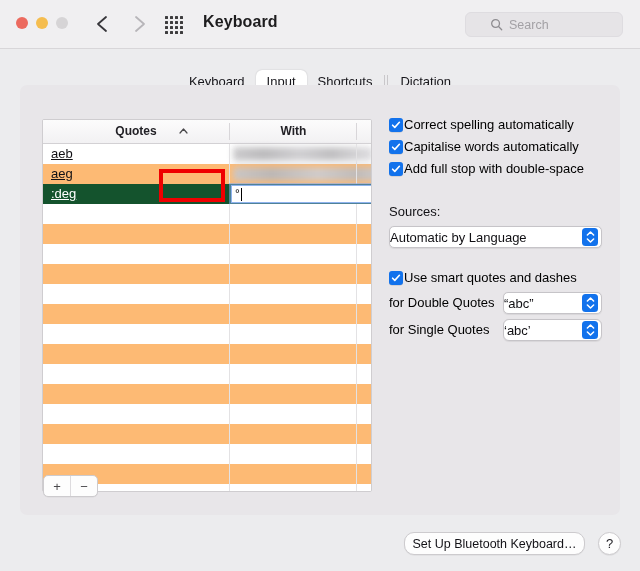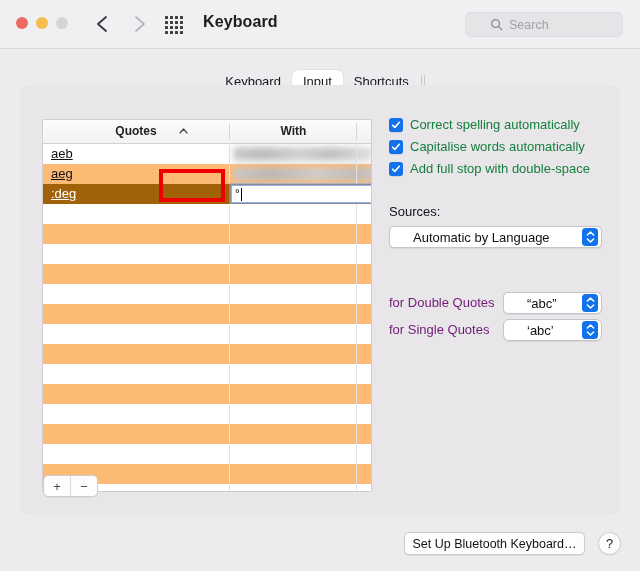--- a/index.html
+++ b/index.html
@@ -187,21 +187,21 @@
   }
   .row.alt   { background: #fdba74; }
   .row.plain { background: #ffffff; }
   .row .cell-replace {
     position: absolute;
     left: 8px; top: 0;
     white-space: nowrap;
     text-decoration: underline;
   }
   .row.selected {
-    background: #a16207;
+    background: #14532d;
     color: #ffffff;
   }
   .vdiv {
     position: absolute;
     left: 186px; top: 0;
     width: 1px; height: 100%;
     background: #e3e2e4;
   }
   .vdiv2 {
     position: absolute;
@@ -297,23 +297,23 @@
     border-radius: 3px;
     background: #1272ec;
     flex: none;
     display: flex;
     align-items: center;
     justify-content: center;
     box-shadow: 0 0.5px 0.5px rgba(0,0,0,0.18);
   }
   .cb svg { display: block; }
   .optlabel {
-    margin-left: 7px;
-    font-size: 13px;
-    color: #15803d;
+    margin-left: 1px;
+    font-size: 13px;
+    color: #000000;
     white-space: nowrap;
   }
 
   .spelling-label {
     position: absolute;
     left: 389px; top: 204px;
     font-size: 13px;
     color: #111014;
   }
   .popup {
@@ -322,21 +322,21 @@
     border: 1px solid #c6c4c8;
     border-radius: 5px;
     box-sizing: border-box;
     display: flex;
     align-items: center;
     box-shadow: 0 0.5px 1px rgba(0,0,0,0.07);
   }
   .popup .ptext {
     font-size: 13px;
     color: #111014;
-    padding-left: 23px;
+    padding-left: 0;
     white-space: nowrap;
   }
   .stepper {
     position: absolute;
     right: 3px; top: 50%;
     transform: translateY(-50%);
     width: 16px; height: 18px;
     background: #1272ec;
     border-radius: 3.5px;
     display: flex;
@@ -346,36 +346,36 @@
     gap: 2px;
   }
   .stepper svg { display: block; }
 
   #spelling-popup { left: 389px; top: 226px; width: 213px; height: 22px; }
 
   .quotes-check { position: absolute; left: 389px; top: 270px; }
   .qrow-label {
     position: absolute;
     font-size: 13px;
-    color: #701a75;
+    color: #000000;
     white-space: nowrap;
   }
   #double-label { left: 389px; top: 295px; }
   #single-label { left: 389px; top: 322px; }
   #double-popup { left: 503px; top: 292px; width: 99px; height: 22px; }
   #single-popup { left: 503px; top: 319px; width: 99px; height: 22px; border-radius: 6px; }
 
   
   .bt-button {
     position: absolute;
     left: 404px; top: 532px;
     width: 181px; height: 23px;
     background: #fdfdfd;
     border: 1px solid #cdcbce;
-    border-radius: 5px;
+    border-radius: 10px;
     box-sizing: border-box;
     display: flex;
     align-items: center;
     justify-content: center;
     font-size: 12.5px;
     color: #131217;
     box-shadow: 0 0.5px 0.8px rgba(0,0,0,0.08);
   }
   .help-button {
     position: absolute;
@@ -443,20 +443,21 @@
       <span class="search-ph">Search</span>
     </div>
   </div>
 
   <div class="tabbar">
     <div class="tab">Keyboard</div>
     <div class="tab selected">Input</div>
     <div class="tab">Shortcuts</div>
     <span class="tabsep"></span>
     <span class="tabsep"></span>
+    <div class="tab">Dictation</div>
   </div>
 
   <div class="panel"></div>
 
   <div class="table">
     <div class="thead">
       <div class="th replace">Quotes</div>
       <svg class="sort-caret" viewBox="0 0 9 6">
         <polyline points="1,5 4.5,1 8,5" fill="none" stroke="#4a494c" stroke-width="1.2" stroke-linecap="round" stroke-linejoin="round"></polyline>
       </svg>
@@ -589,20 +590,28 @@
     <span class="stepper">
       <svg width="9" height="5" viewBox="0 0 9 5">
         <polyline points="1.4,4 4.5,1 7.6,4" fill="none" stroke="#ffffff" stroke-width="1.5" stroke-linecap="round" stroke-linejoin="round"></polyline>
       </svg>
       <svg width="9" height="5" viewBox="0 0 9 5">
         <polyline points="1.4,1 4.5,4 7.6,1" fill="none" stroke="#ffffff" stroke-width="1.5" stroke-linecap="round" stroke-linejoin="round"></polyline>
       </svg>
     </span>
   </div>
 
+  <div class="optrow quotes-check">
+    <span class="cb">
+      <svg width="10" height="10" viewBox="0 0 10 10">
+        <polyline points="1.6,5.2 3.8,7.4 8.4,2.3" fill="none" stroke="#ffffff" stroke-width="1.6" stroke-linecap="round" stroke-linejoin="round"></polyline>
+      </svg>
+    </span>
+    <span class="optlabel">Use smart quotes and dashes</span>
+  </div>
 
   <div class="qrow-label" id="double-label">for Double Quotes</div>
   <div class="popup" id="double-popup">
     <span class="ptext">“abc”</span>
     <span class="stepper">
       <svg width="9" height="5" viewBox="0 0 9 5">
         <polyline points="1.4,4 4.5,1 7.6,4" fill="none" stroke="#ffffff" stroke-width="1.5" stroke-linecap="round" stroke-linejoin="round"></polyline>
       </svg>
       <svg width="9" height="5" viewBox="0 0 9 5">
         <polyline points="1.4,1 4.5,4 7.6,1" fill="none" stroke="#ffffff" stroke-width="1.5" stroke-linecap="round" stroke-linejoin="round"></polyline>

